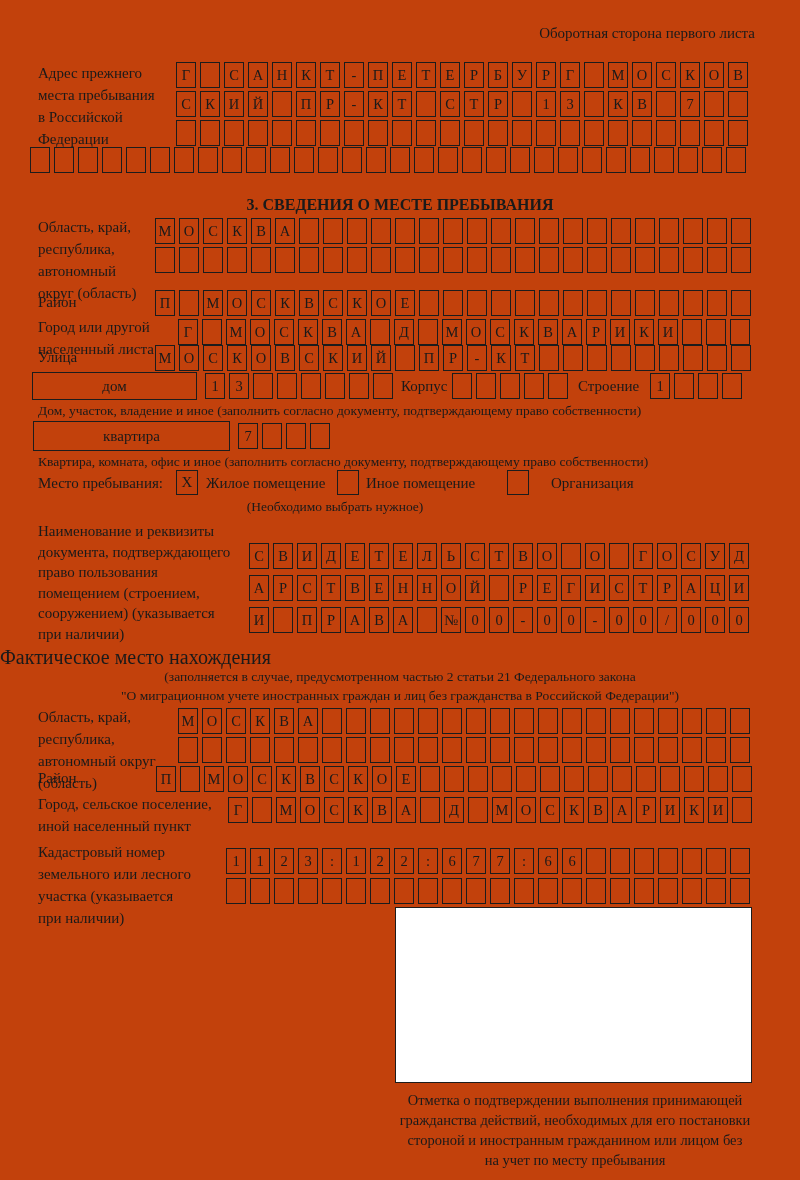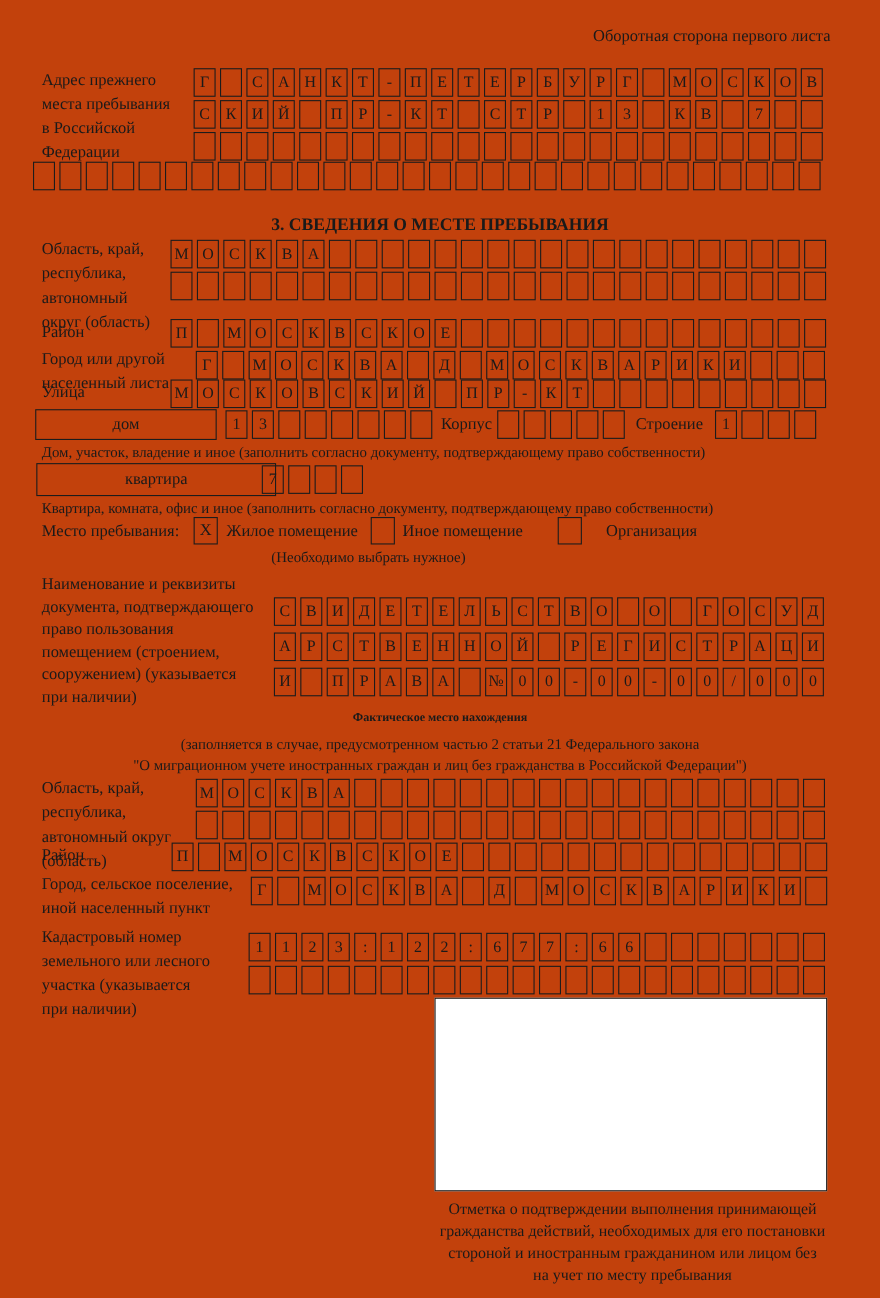--- a/index.html
+++ b/index.html
@@ -8,21 +8,21 @@
     width:800px;height:1180px;
     background:#c2410c;
     color:#1a1a1a;
     font-family:"Liberation Serif","DejaVu Serif",serif;
     overflow:hidden;
   }
   .abs{position:absolute;}
   .label{font-size:15px;line-height:22px;}
   .note{font-size:13.5px;}
   .hdr{font-weight:bold;font-size:16px;text-align:center;}
-  .subhdr{font-weight:bold;font-size:11px;text-align:center;}
+  .subhdr{font-weight:normal;font-size:20px;}
   .cellrow{display:flex;gap:4px;}
   .cell{
     box-sizing:border-box;
     width:20px;height:26px;
     border:1.6px solid #1c1c1c;
     display:flex;align-items:center;justify-content:center;
     font-size:14.5px;line-height:1;
     flex:0 0 auto;
   }
   .bigbox{
@@ -342,21 +342,21 @@
     </div>
   <div class="abs label" style="left:578px;top:375px;">Строение</div>
   <div class="abs cellrow" style="left:650px;top:373px;">
       <span class="cell">1</span>
       <span class="cell"></span>
       <span class="cell"></span>
       <span class="cell"></span>
     </div>
   <div class="abs note" style="left:38px;top:403px;">Дом, участок, владение и иное (заполнить согласно документу, подтверждающему право собственности)</div>
 
-  <div class="abs bigbox" style="left:33px;top:421px;width:218px;height:30px;">квартира</div>
+  <div class="abs bigbox" style="left:33px;top:421px;width:197px;height:30px;">квартира</div>
   <div class="abs cellrow" style="left:238px;top:423px;">
       <span class="cell">7</span>
       <span class="cell"></span>
       <span class="cell"></span>
       <span class="cell"></span>
     </div>
   <div class="abs note" style="left:38px;top:454px;">Квартира, комната, офис и иное (заполнить согласно документу, подтверждающему право собственности)</div>
 
   <div class="abs label" style="left:38px;top:472px;">Место пребывания:</div>
   <div class="abs chk" style="left:176px;top:470px;">X</div>

